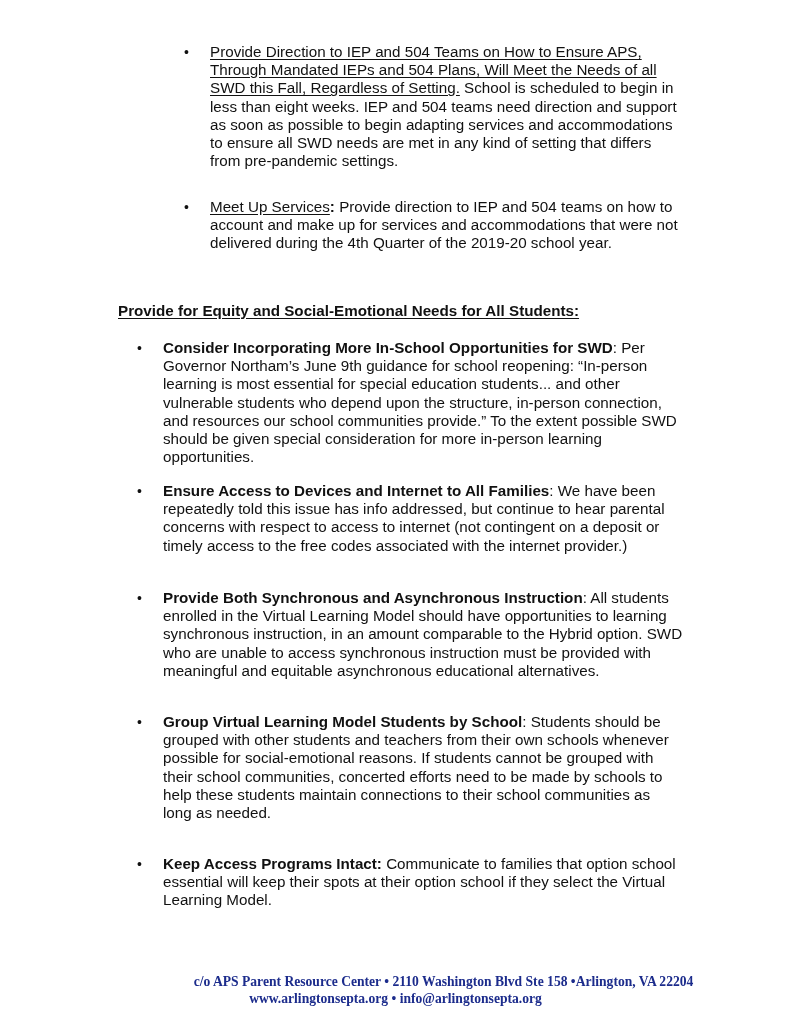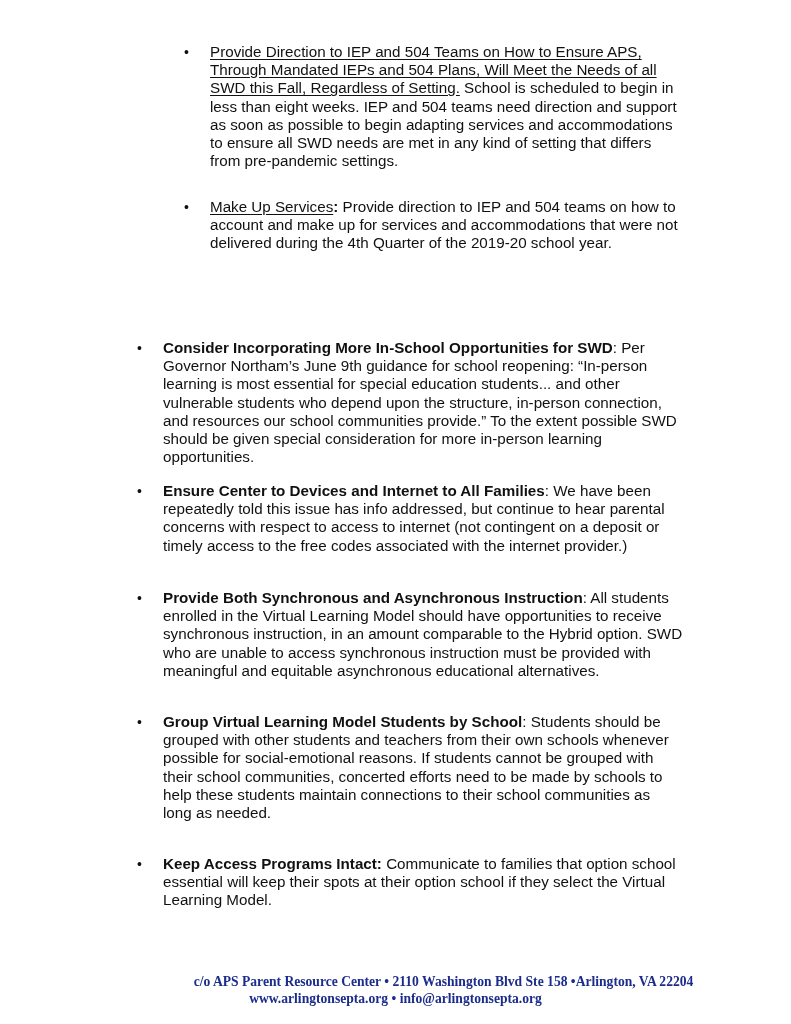--- a/index.html
+++ b/index.html
@@ -32,37 +32,38 @@
 
 <div class="page">
 
   <div class="bullet-block" style="left:210px; top:43px; width:470px;">
     <span class="bullet">•</span>
     <span class="u">Provide Direction to IEP and 504 Teams on How to Ensure APS, Through Mandated IEPs and 504 Plans, Will Meet the Needs of all SWD this Fall, Regardless of Setting.</span><span> School is scheduled to begin in less than eight weeks. IEP and 504 teams need direction and support as soon as possible to begin adapting services and accommodations to ensure all SWD needs are met in any kind of setting that differs from pre-pandemic settings.</span>
   </div>
 
   <div class="bullet-block" style="left:210px; top:198px; width:470px;">
     <span class="bullet">•</span>
-    <span class="u">Make Up Services</span><span class="b">:</span><span> Provide direction to IEP and 504 teams on how to account and make up for services and accommodations that were not delivered during the 4th Quarter of the 2019-20 school year.</span>
+    <span class="u">Meet Up Services</span><span class="b">:</span><span> Provide direction to IEP and 504 teams on how to account and make up for services and accommodations that were not delivered during the 4th Quarter of the 2019-20 school year.</span>
   </div>
 
+  <div class="section-heading">Provide for Equity and Social-Emotional Needs for All Students:</div>
 
   <div class="bullet-block" style="left:163px; top:339px; width:520px;">
     <span class="bullet">•</span>
     <span class="b">Consider Incorporating More In-School Opportunities for SWD</span><span>: Per Governor Northam’s June 9th guidance for school reopening: “In-person learning is most essential for special education students... and other vulnerable students who depend upon the structure, in-person connection, and resources our school communities provide.” To the extent possible SWD should be given special consideration for more in-person learning opportunities.</span>
   </div>
 
   <div class="bullet-block" style="left:163px; top:482px; width:520px;">
     <span class="bullet">•</span>
-    <span class="b">Ensure Center to Devices and Internet to All Families</span><span>:  We have been repeatedly told this issue has info addressed, but continue to hear parental concerns with respect to access to internet (not contingent on a deposit or timely access to the free codes associated with the internet provider.)</span>
+    <span class="b">Ensure Access to Devices and Internet to All Families</span><span>:  We have been repeatedly told this issue has info addressed, but continue to hear parental concerns with respect to access to internet (not contingent on a deposit or timely access to the free codes associated with the internet provider.)</span>
   </div>
 
   <div class="bullet-block" style="left:163px; top:589px; width:520px;">
     <span class="bullet">•</span>
-    <span class="b">Provide Both Synchronous and Asynchronous Instruction</span><span>: All students enrolled in the Virtual Learning Model should have opportunities to receive synchronous instruction, in an amount comparable to the Hybrid option. SWD who are unable to access synchronous instruction must be provided with meaningful and equitable asynchronous educational alternatives.</span>
+    <span class="b">Provide Both Synchronous and Asynchronous Instruction</span><span>: All students enrolled in the Virtual Learning Model should have opportunities to learning synchronous instruction, in an amount comparable to the Hybrid option. SWD who are unable to access synchronous instruction must be provided with meaningful and equitable asynchronous educational alternatives.</span>
   </div>
 
   <div class="bullet-block" style="left:163px; top:713px; width:520px;">
     <span class="bullet">•</span>
     <span class="b">Group Virtual Learning Model Students by School</span><span>: Students should be grouped with other students and teachers from their own schools whenever possible for social-emotional reasons. If students cannot be grouped with their school communities, concerted efforts need to be made by schools to help these students maintain connections to their school communities as long as needed.</span>
   </div>
 
   <div class="bullet-block" style="left:163px; top:855px; width:520px;">
     <span class="bullet">•</span>
     <span class="b">Keep Access Programs Intact:</span><span> Communicate to families that option school essential will keep their spots at their option school if they select the Virtual Learning Model.</span>

